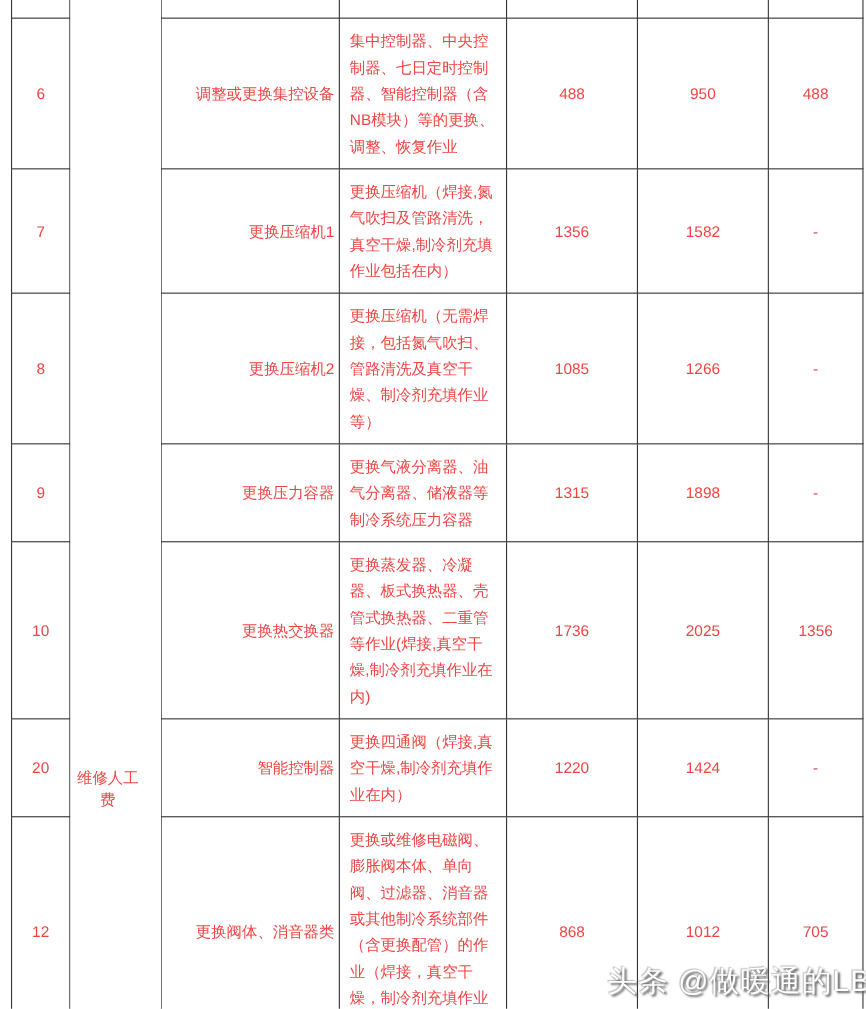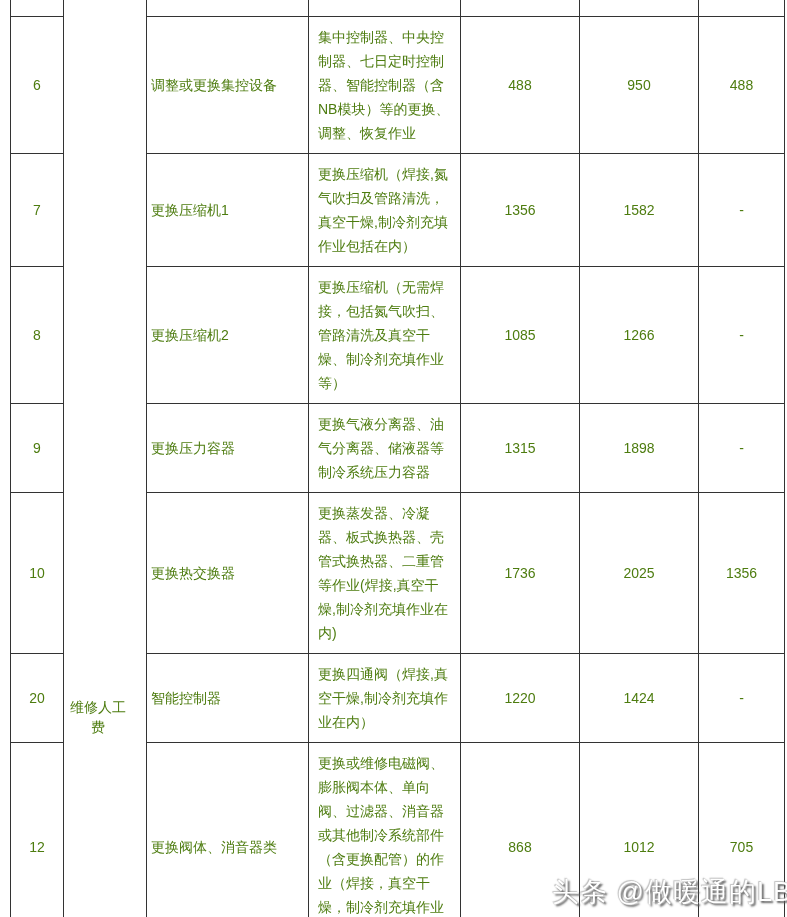--- a/index.html
+++ b/index.html
@@ -12,28 +12,28 @@
   }
   table.fee{
     position:absolute;
     left:10px;top:0;
     width:773px;
     border-collapse:collapse;
     table-layout:fixed;
   }
   table.fee td{
     border:1px solid #333333;
-    color:#4d7c0f;
+    color:#ef4444;
     font-size:14px;
     background:#ffffff;
     overflow:hidden;
   }
   tr.r-top td{border-top:none;}
   td.num{text-align:center;vertical-align:middle;}
-  td.item{text-align:left;vertical-align:middle;padding:2px 4px;line-height:22px;margin-top:19px;}
+  td.item{text-align:right;vertical-align:middle;padding:2px 4px;line-height:22px;margin-top:19px;}
   td.desc{text-align:left;vertical-align:middle;padding:8px 5px 8px 9px;line-height:24px;}
   td.val{text-align:center;vertical-align:middle;margin-left:28px;}
   td.cat{
     border-top:none;border-bottom:none;
     position:relative;
     vertical-align:top;
   }
   td.cat .cat-label{
     position:absolute;
     top:697px;left:0;right:14px;

